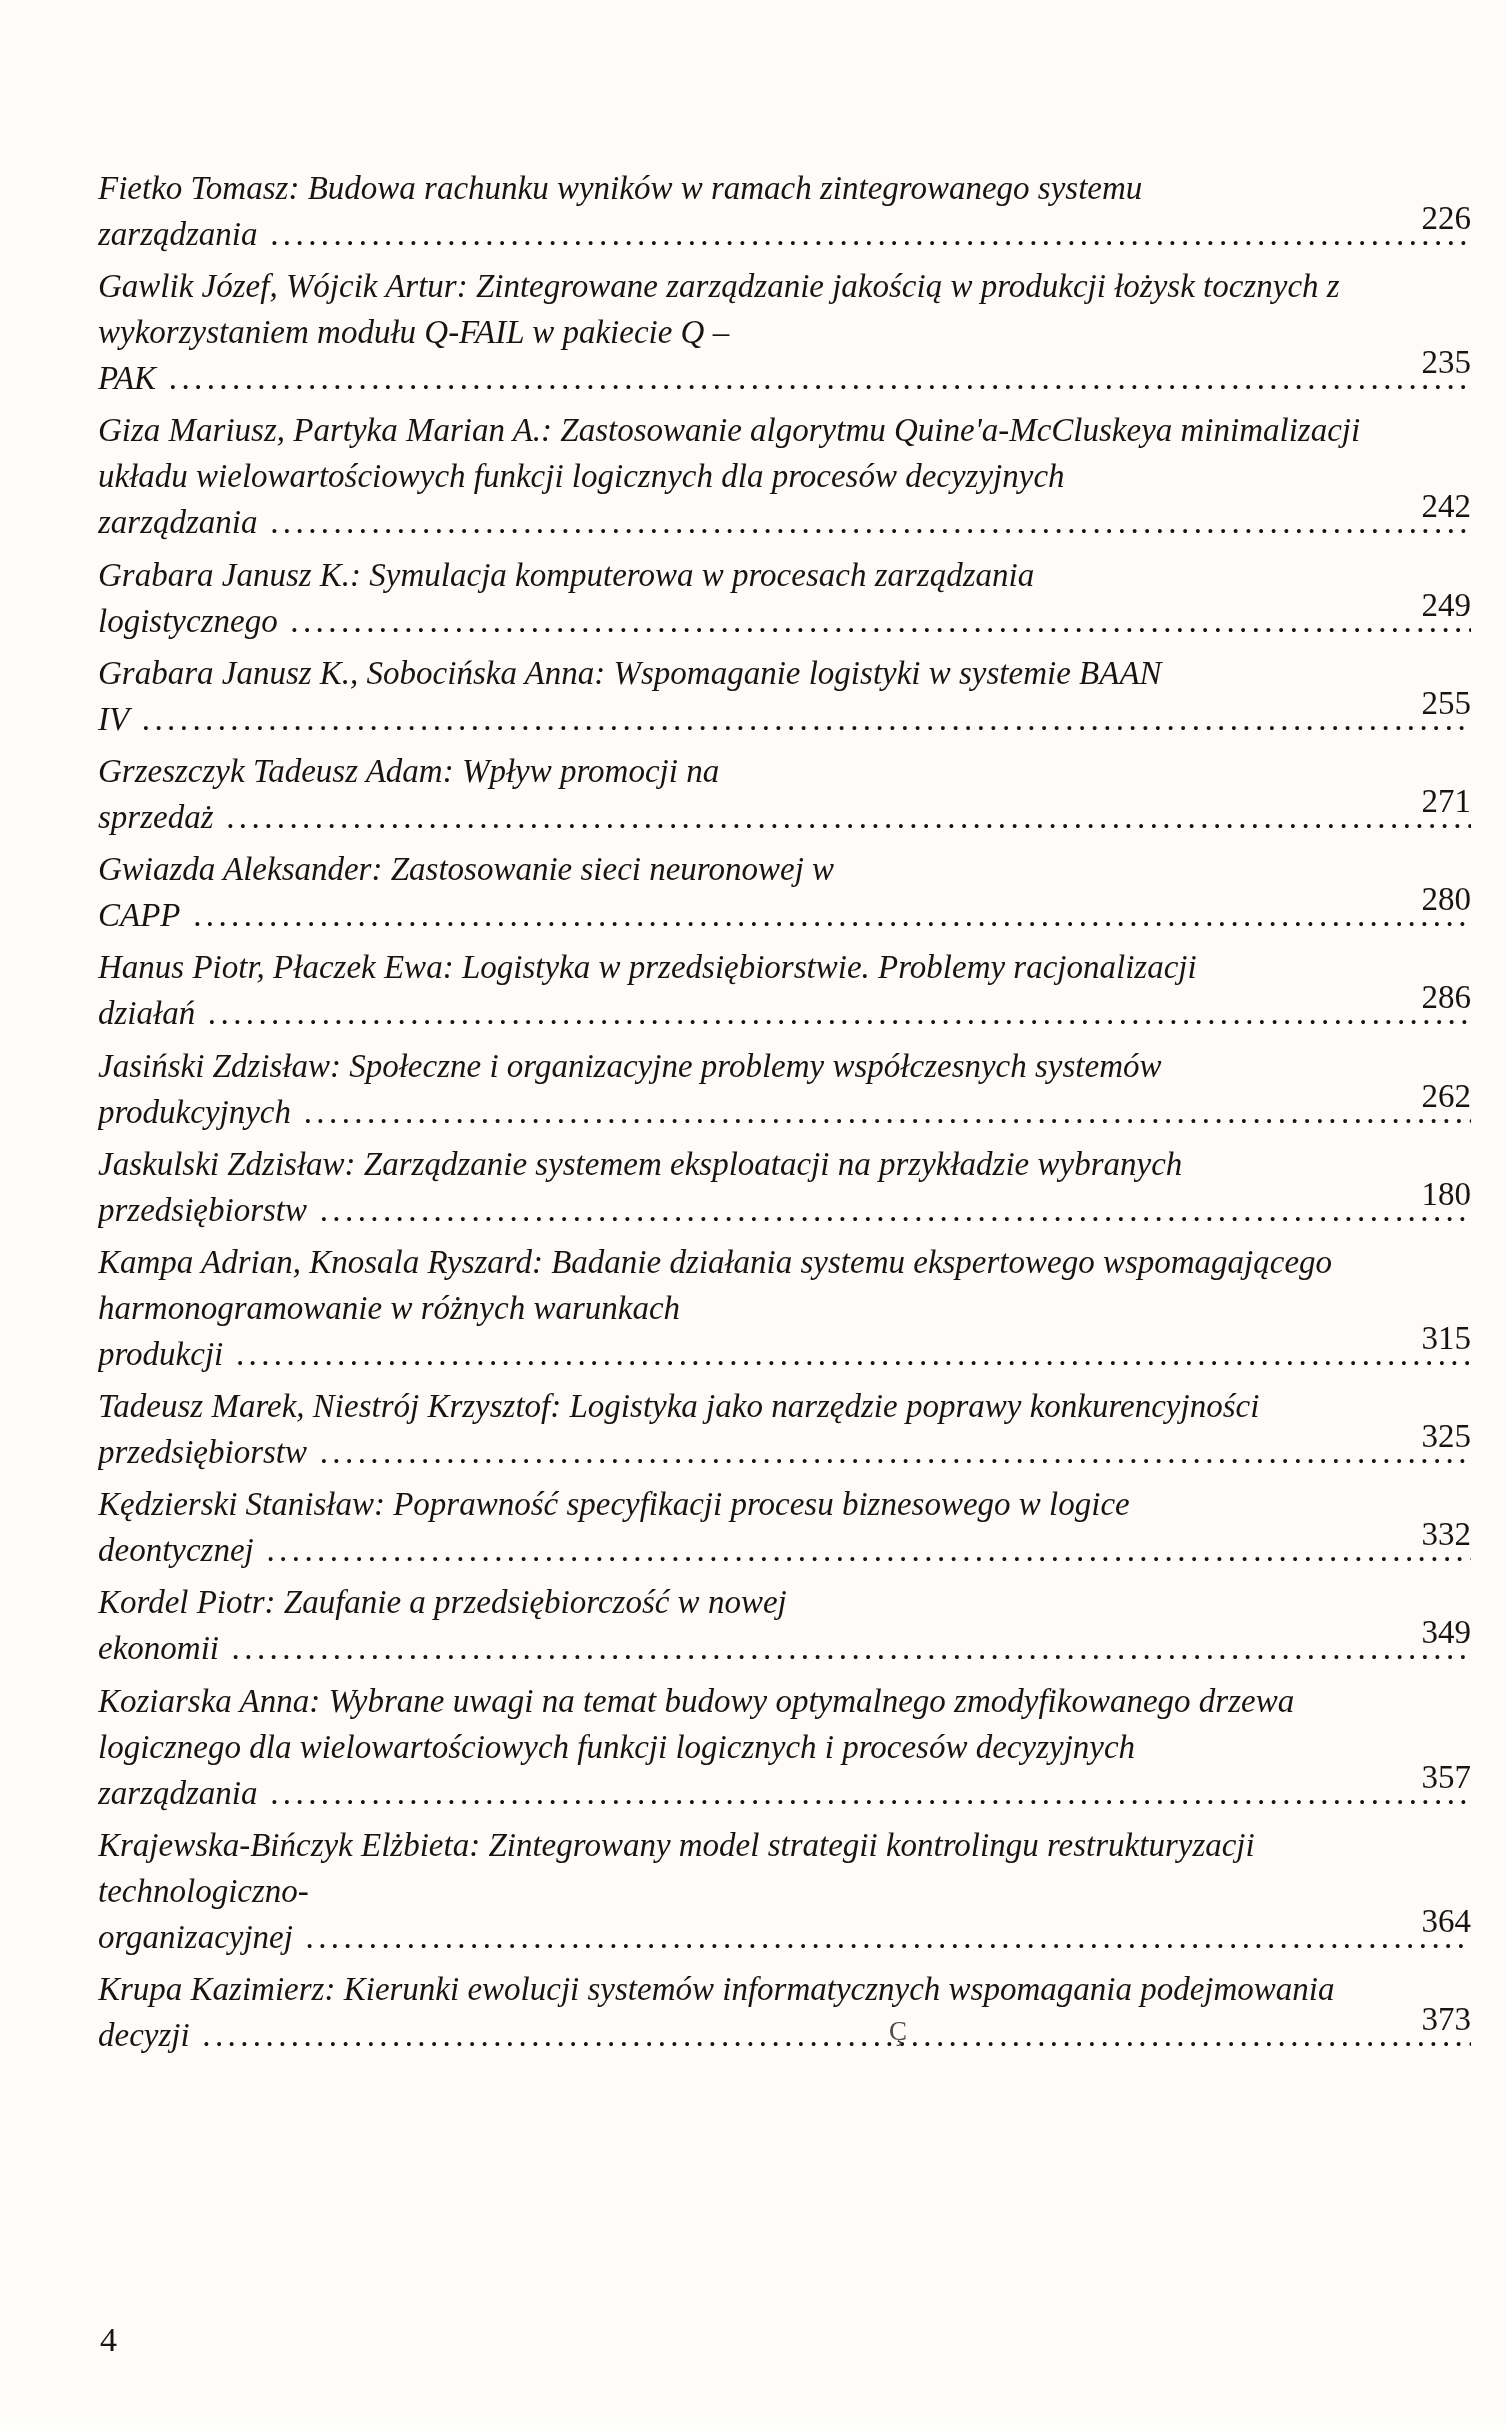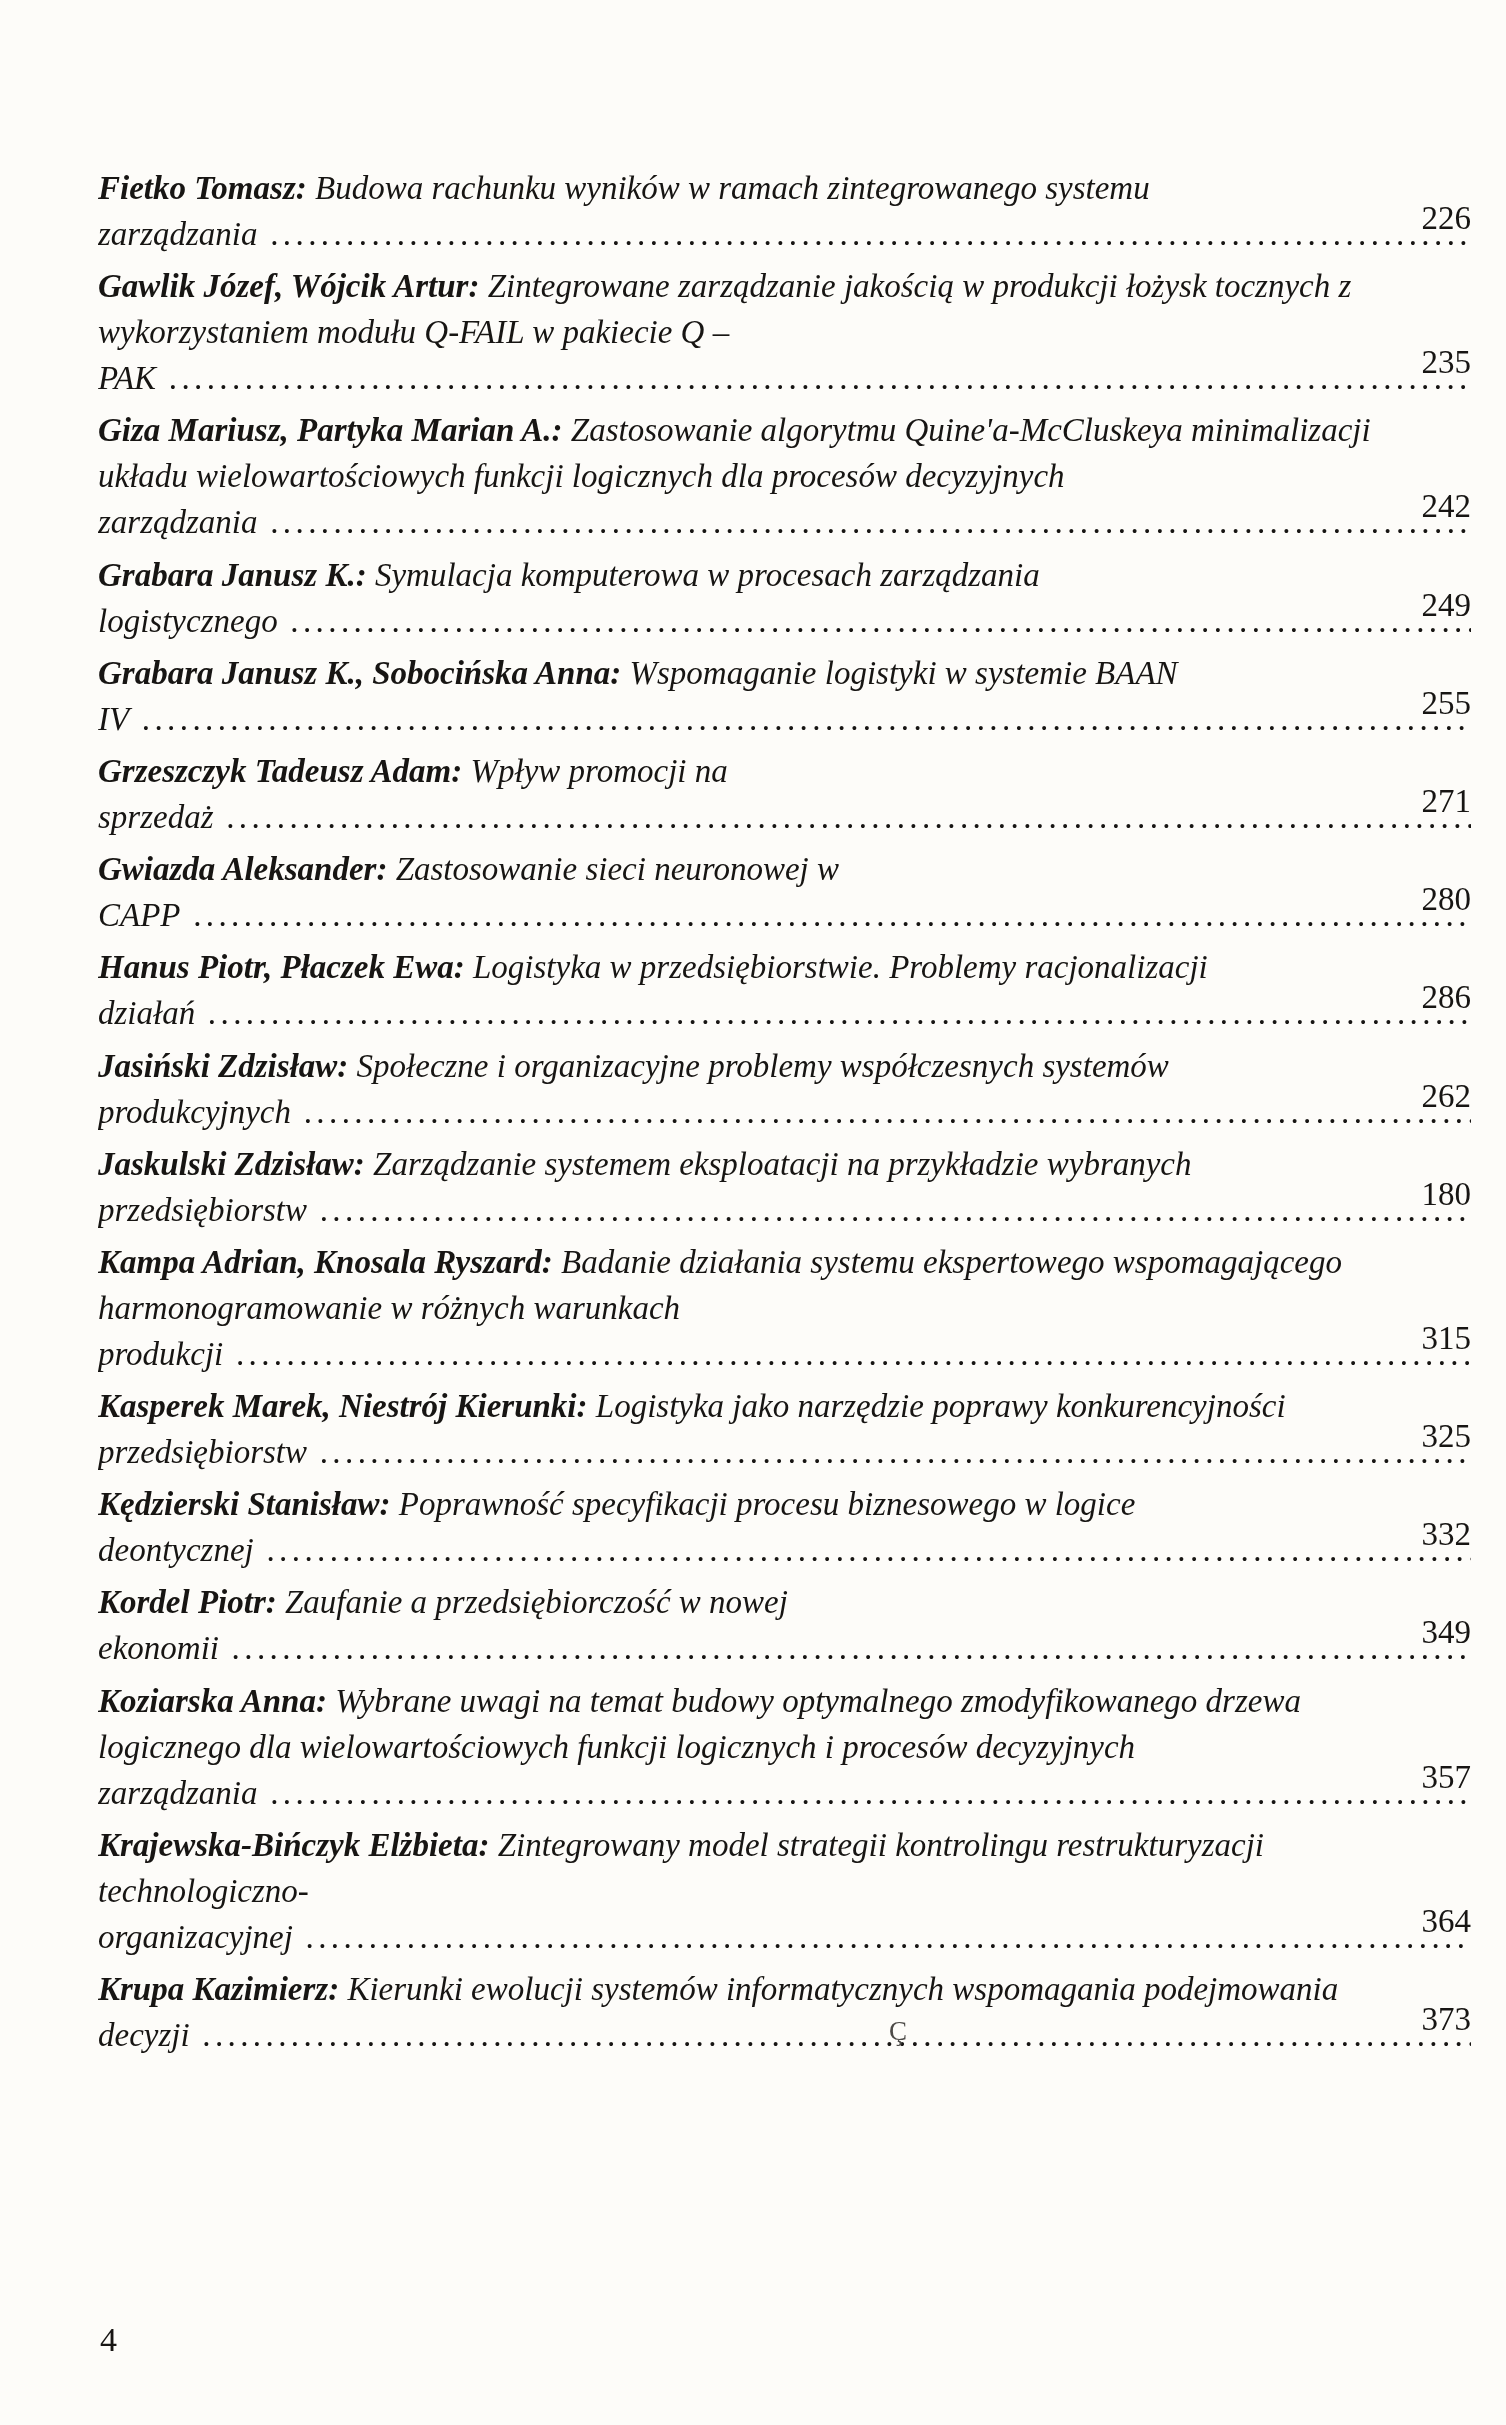--- a/index.html
+++ b/index.html
@@ -34,21 +34,21 @@
     position: relative;
     overflow: hidden;
     padding-right: 89px;       
     font-style: italic;
     font-size: 33px;
     line-height: 46px;
     margin-bottom: 6.2px;
     text-align: left;
   }
   .entry .authors {
-    font-weight: 700;
+    font-weight: 400;
     font-style: italic;
   }
   .entry .title {
     font-style: italic;
   }
   
   .entry .leader::after {
     content: "\00a0......................................................................................................................................................................................................................................";
     white-space: nowrap;
     font-style: normal;
@@ -141,21 +141,21 @@
     <span class="pagenum">180</span>
   </div>
 
 
   <div class="entry">
     <span class="entry-text"><b class="authors">Kampa Adrian, Knosala Ryszard:</b> <span class="title">Badanie działania systemu ekspertowego wspomagającego harmonogramowanie w różnych warunkach produkcji</span><span class="leader"></span></span>
     <span class="pagenum">315</span>
   </div>
 
   <div class="entry">
-    <span class="entry-text"><b class="authors">Kasperek Marek, Niestrój Kierunki:</b> <span class="title">Logistyka jako narzędzie poprawy konkurencyjności przedsiębiorstw</span><span class="leader"></span></span>
+    <span class="entry-text"><b class="authors">Tadeusz Marek, Niestrój Krzysztof:</b> <span class="title">Logistyka jako narzędzie poprawy konkurencyjności przedsiębiorstw</span><span class="leader"></span></span>
     <span class="pagenum">325</span>
   </div>
 
   <div class="entry">
     <span class="entry-text"><b class="authors">Kędzierski Stanisław:</b> <span class="title">Poprawność specyfikacji procesu biznesowego w logice deontycznej</span><span class="leader"></span></span>
     <span class="pagenum">332</span>
   </div>
 
 
   <div class="entry">

